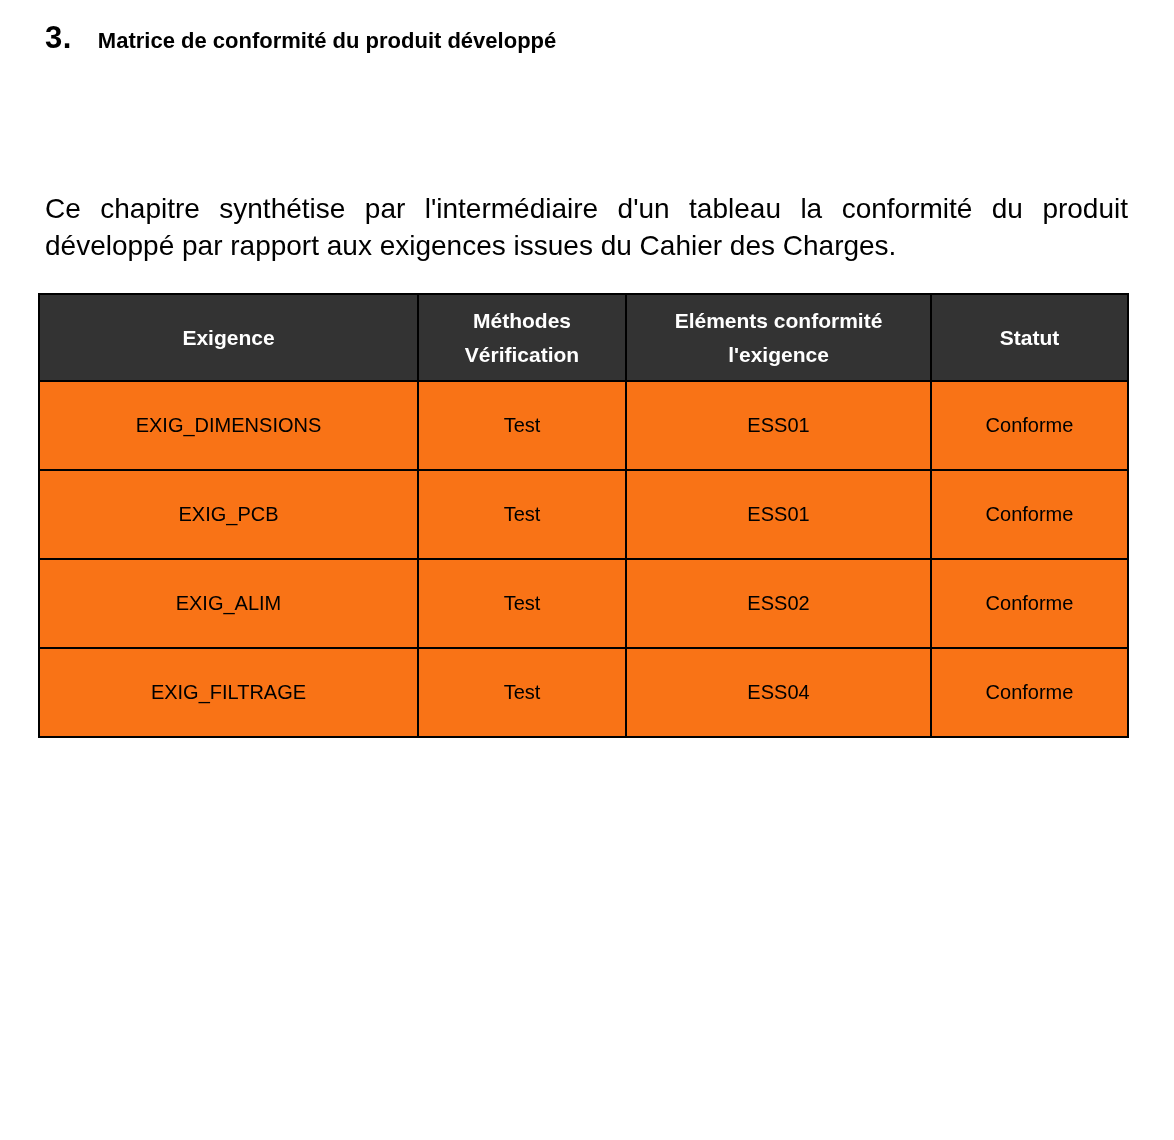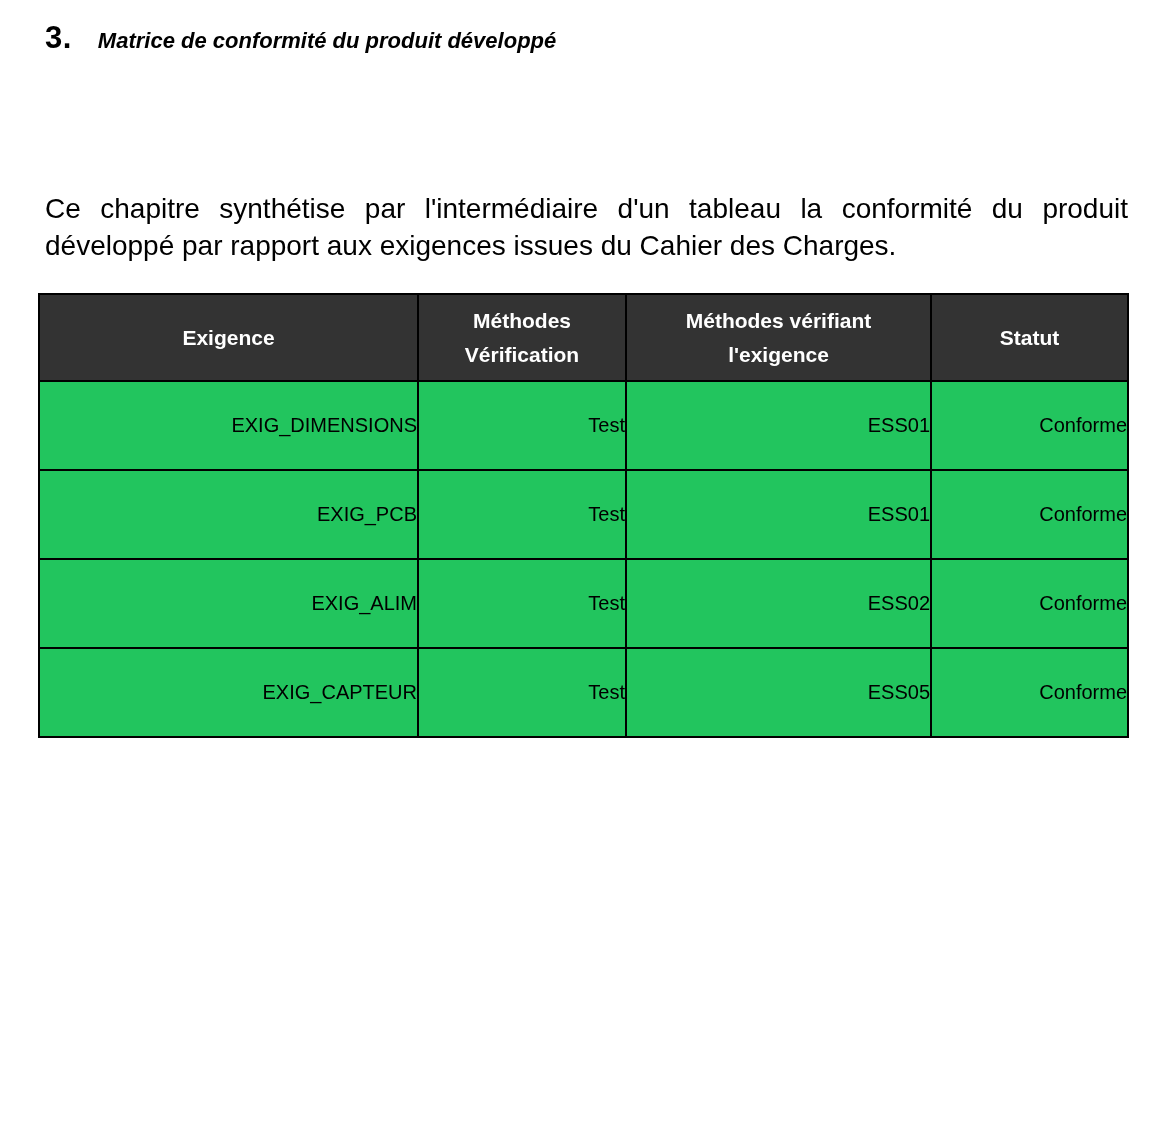--- a/index.html
+++ b/index.html
@@ -26,21 +26,20 @@
     align-items: baseline;
     font-weight: bold;
   }
   .heading .num {
     font-size: 31px;
     letter-spacing: 0.5px;
   }
   .heading .txt {
     font-size: 22px;
     margin-left: 26px;
-    font-style: italic;
   }
   .intro {
     position: absolute;
     top: 162px;
     left: 45px;
     width: 1083px;
     font-size: 28px;
     line-height: 37px;
     text-align: justify;
   }
@@ -63,24 +62,24 @@
     height: 85px;
     text-align: center;
     vertical-align: middle;
     white-space: pre-line;
     line-height: 34px;
     padding: 0;
   }
   table.matrix td {
     height: 87px;
     font-size: 20px;
-    text-align: right;
+    text-align: center;
     vertical-align: middle;
     padding: 0;
-    background: #22c55e;
+    background: #f97316;
   }
   col.c0 { width: 379px; }
   col.c1 { width: 208px; }
   col.c2 { width: 305px; }
   col.c3 { width: 197px; }
 </style>
 </head>
 <body>
 
 <div class="page">
@@ -97,21 +96,21 @@
       <col class="c0">
         <col class="c1">
         <col class="c2">
         <col class="c3">
     </colgroup>
     <thead>
       <tr>
           <th>Exigence</th>
           <th>Méthodes
 Vérification</th>
-          <th>Méthodes vérifiant
+          <th>Eléments conformité
 l'exigence</th>
           <th>Statut</th>
         </tr>
     </thead>
     <tbody>
         <tr>
           <td>EXIG_DIMENSIONS</td>
           <td>Test</td>
           <td>ESS01</td>
           <td>Conforme</td>
@@ -122,21 +121,21 @@
           <td>ESS01</td>
           <td>Conforme</td>
         </tr>
         <tr>
           <td>EXIG_ALIM</td>
           <td>Test</td>
           <td>ESS02</td>
           <td>Conforme</td>
         </tr>
         <tr>
-          <td>EXIG_CAPTEUR</td>
+          <td>EXIG_FILTRAGE</td>
           <td>Test</td>
-          <td>ESS05</td>
+          <td>ESS04</td>
           <td>Conforme</td>
         </tr>
       </tbody>
   </table>
 
 </div>
 
 </body></html>

